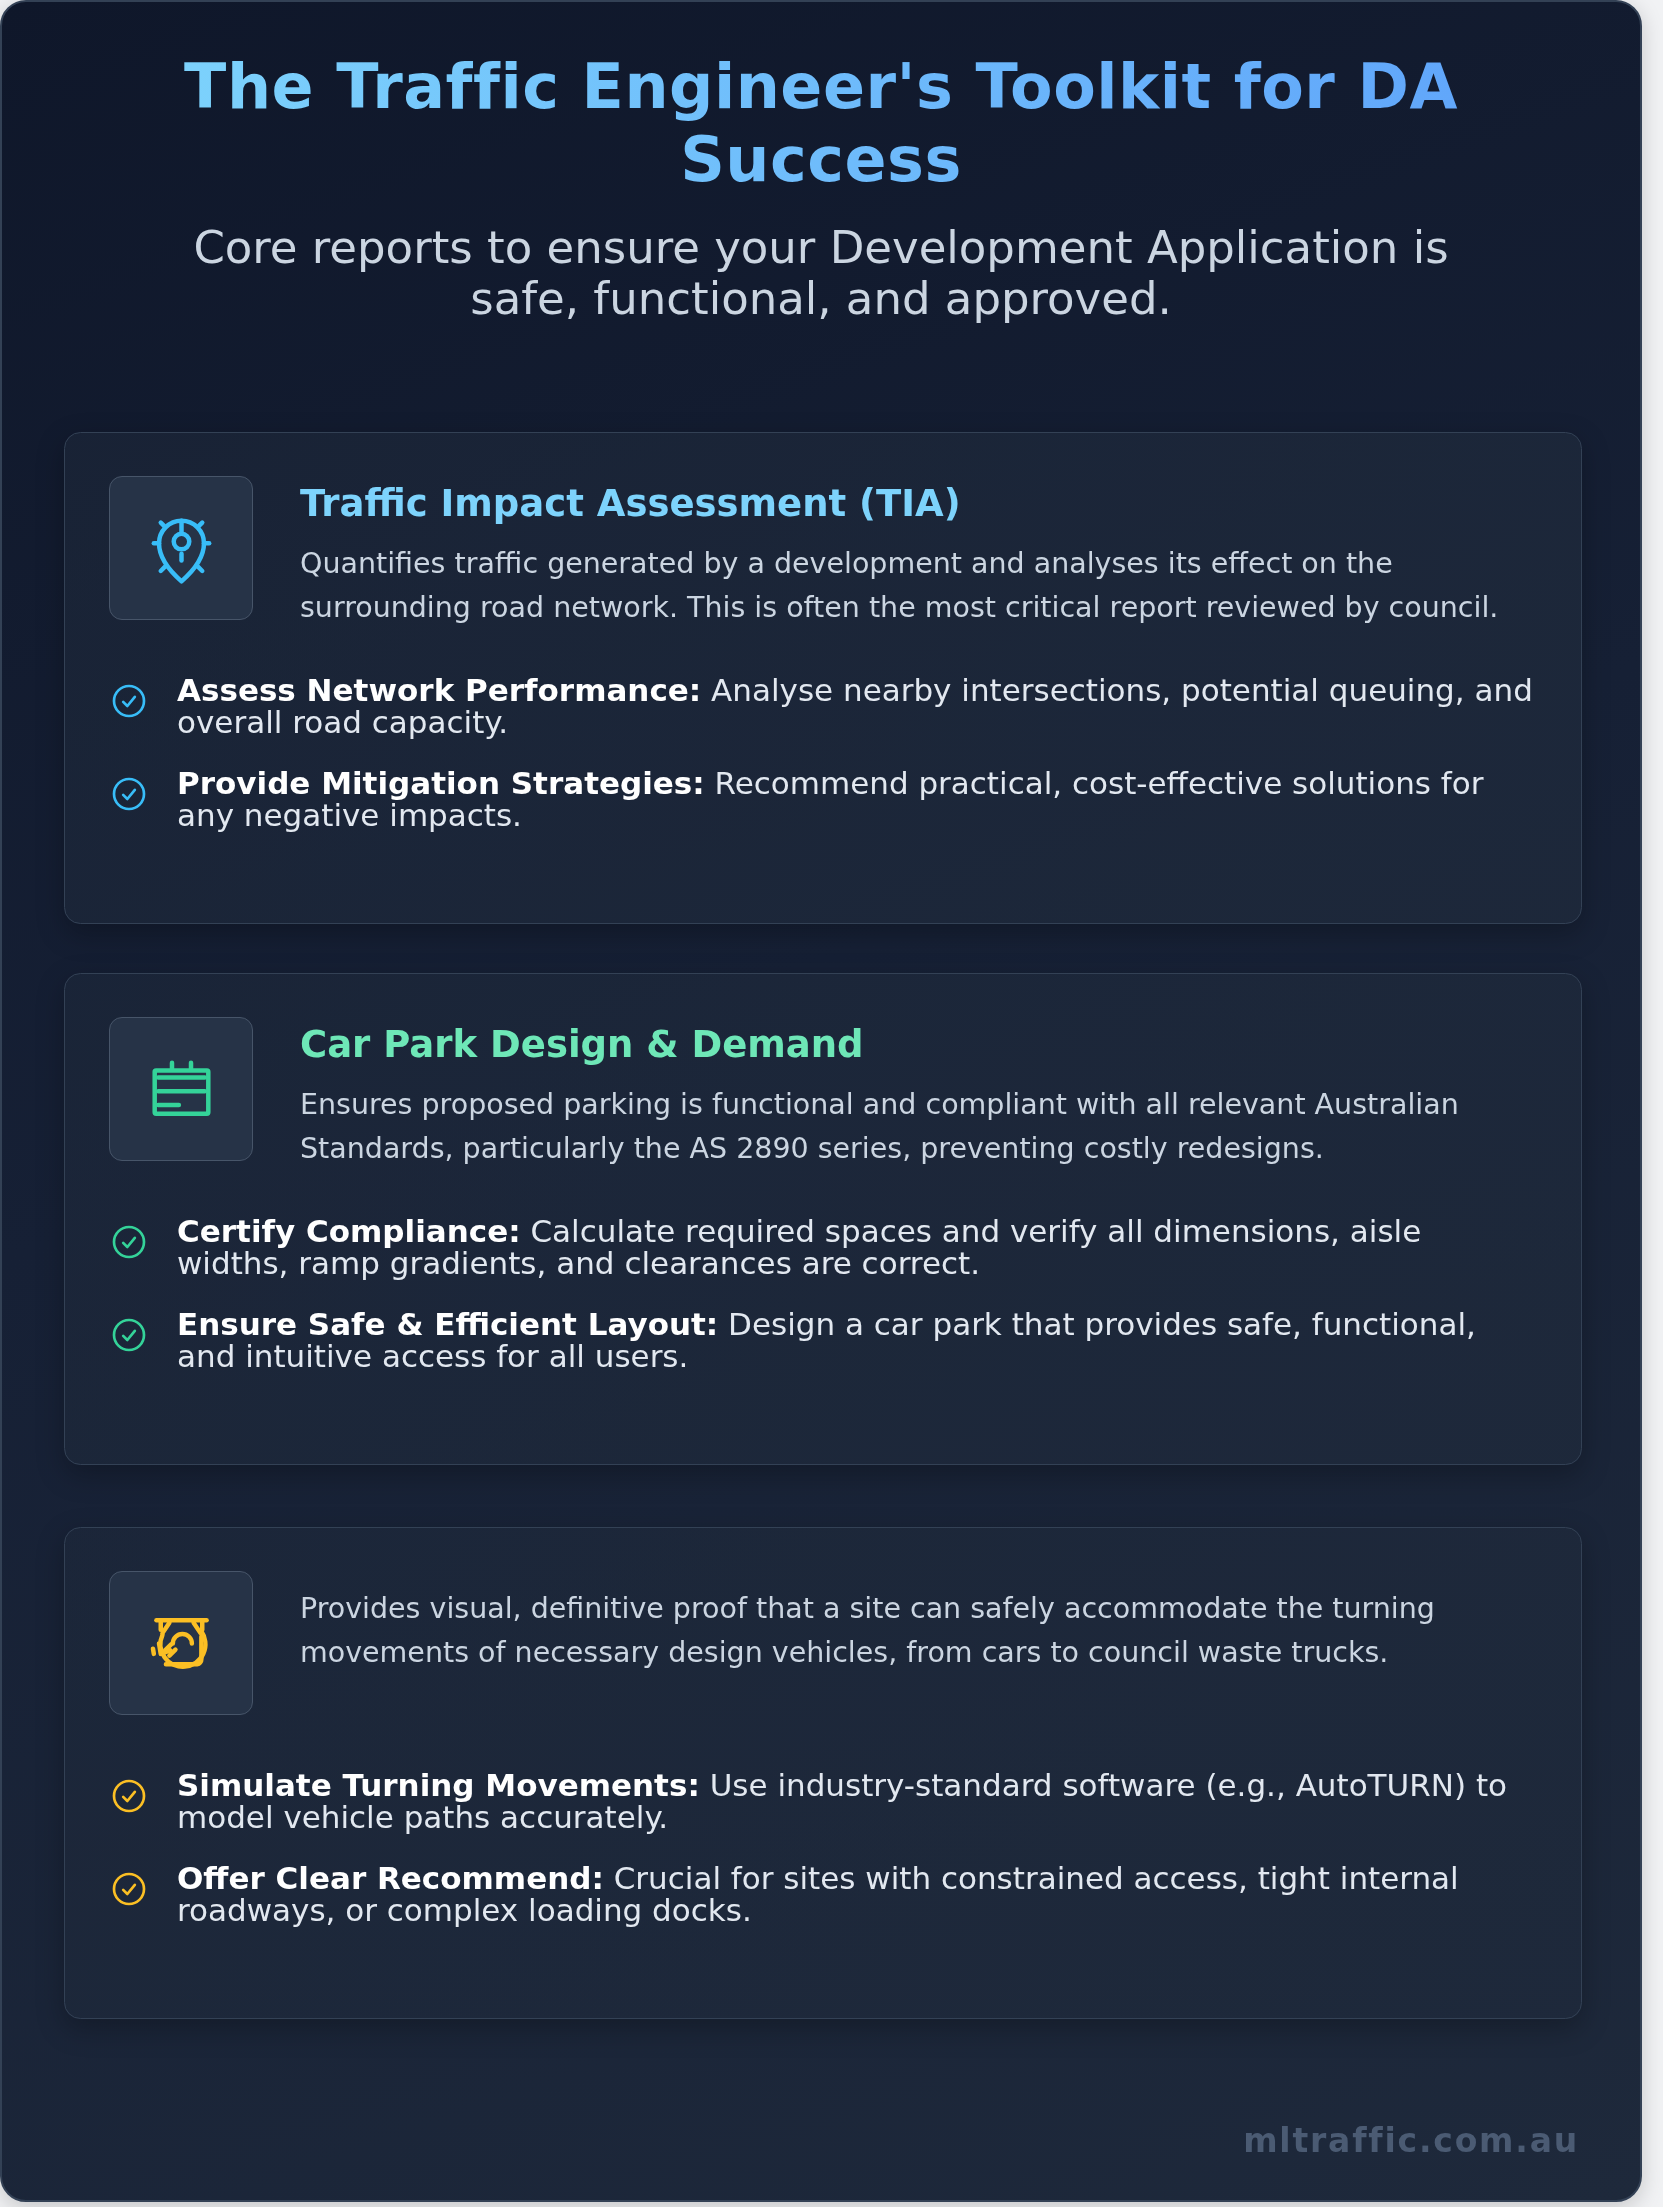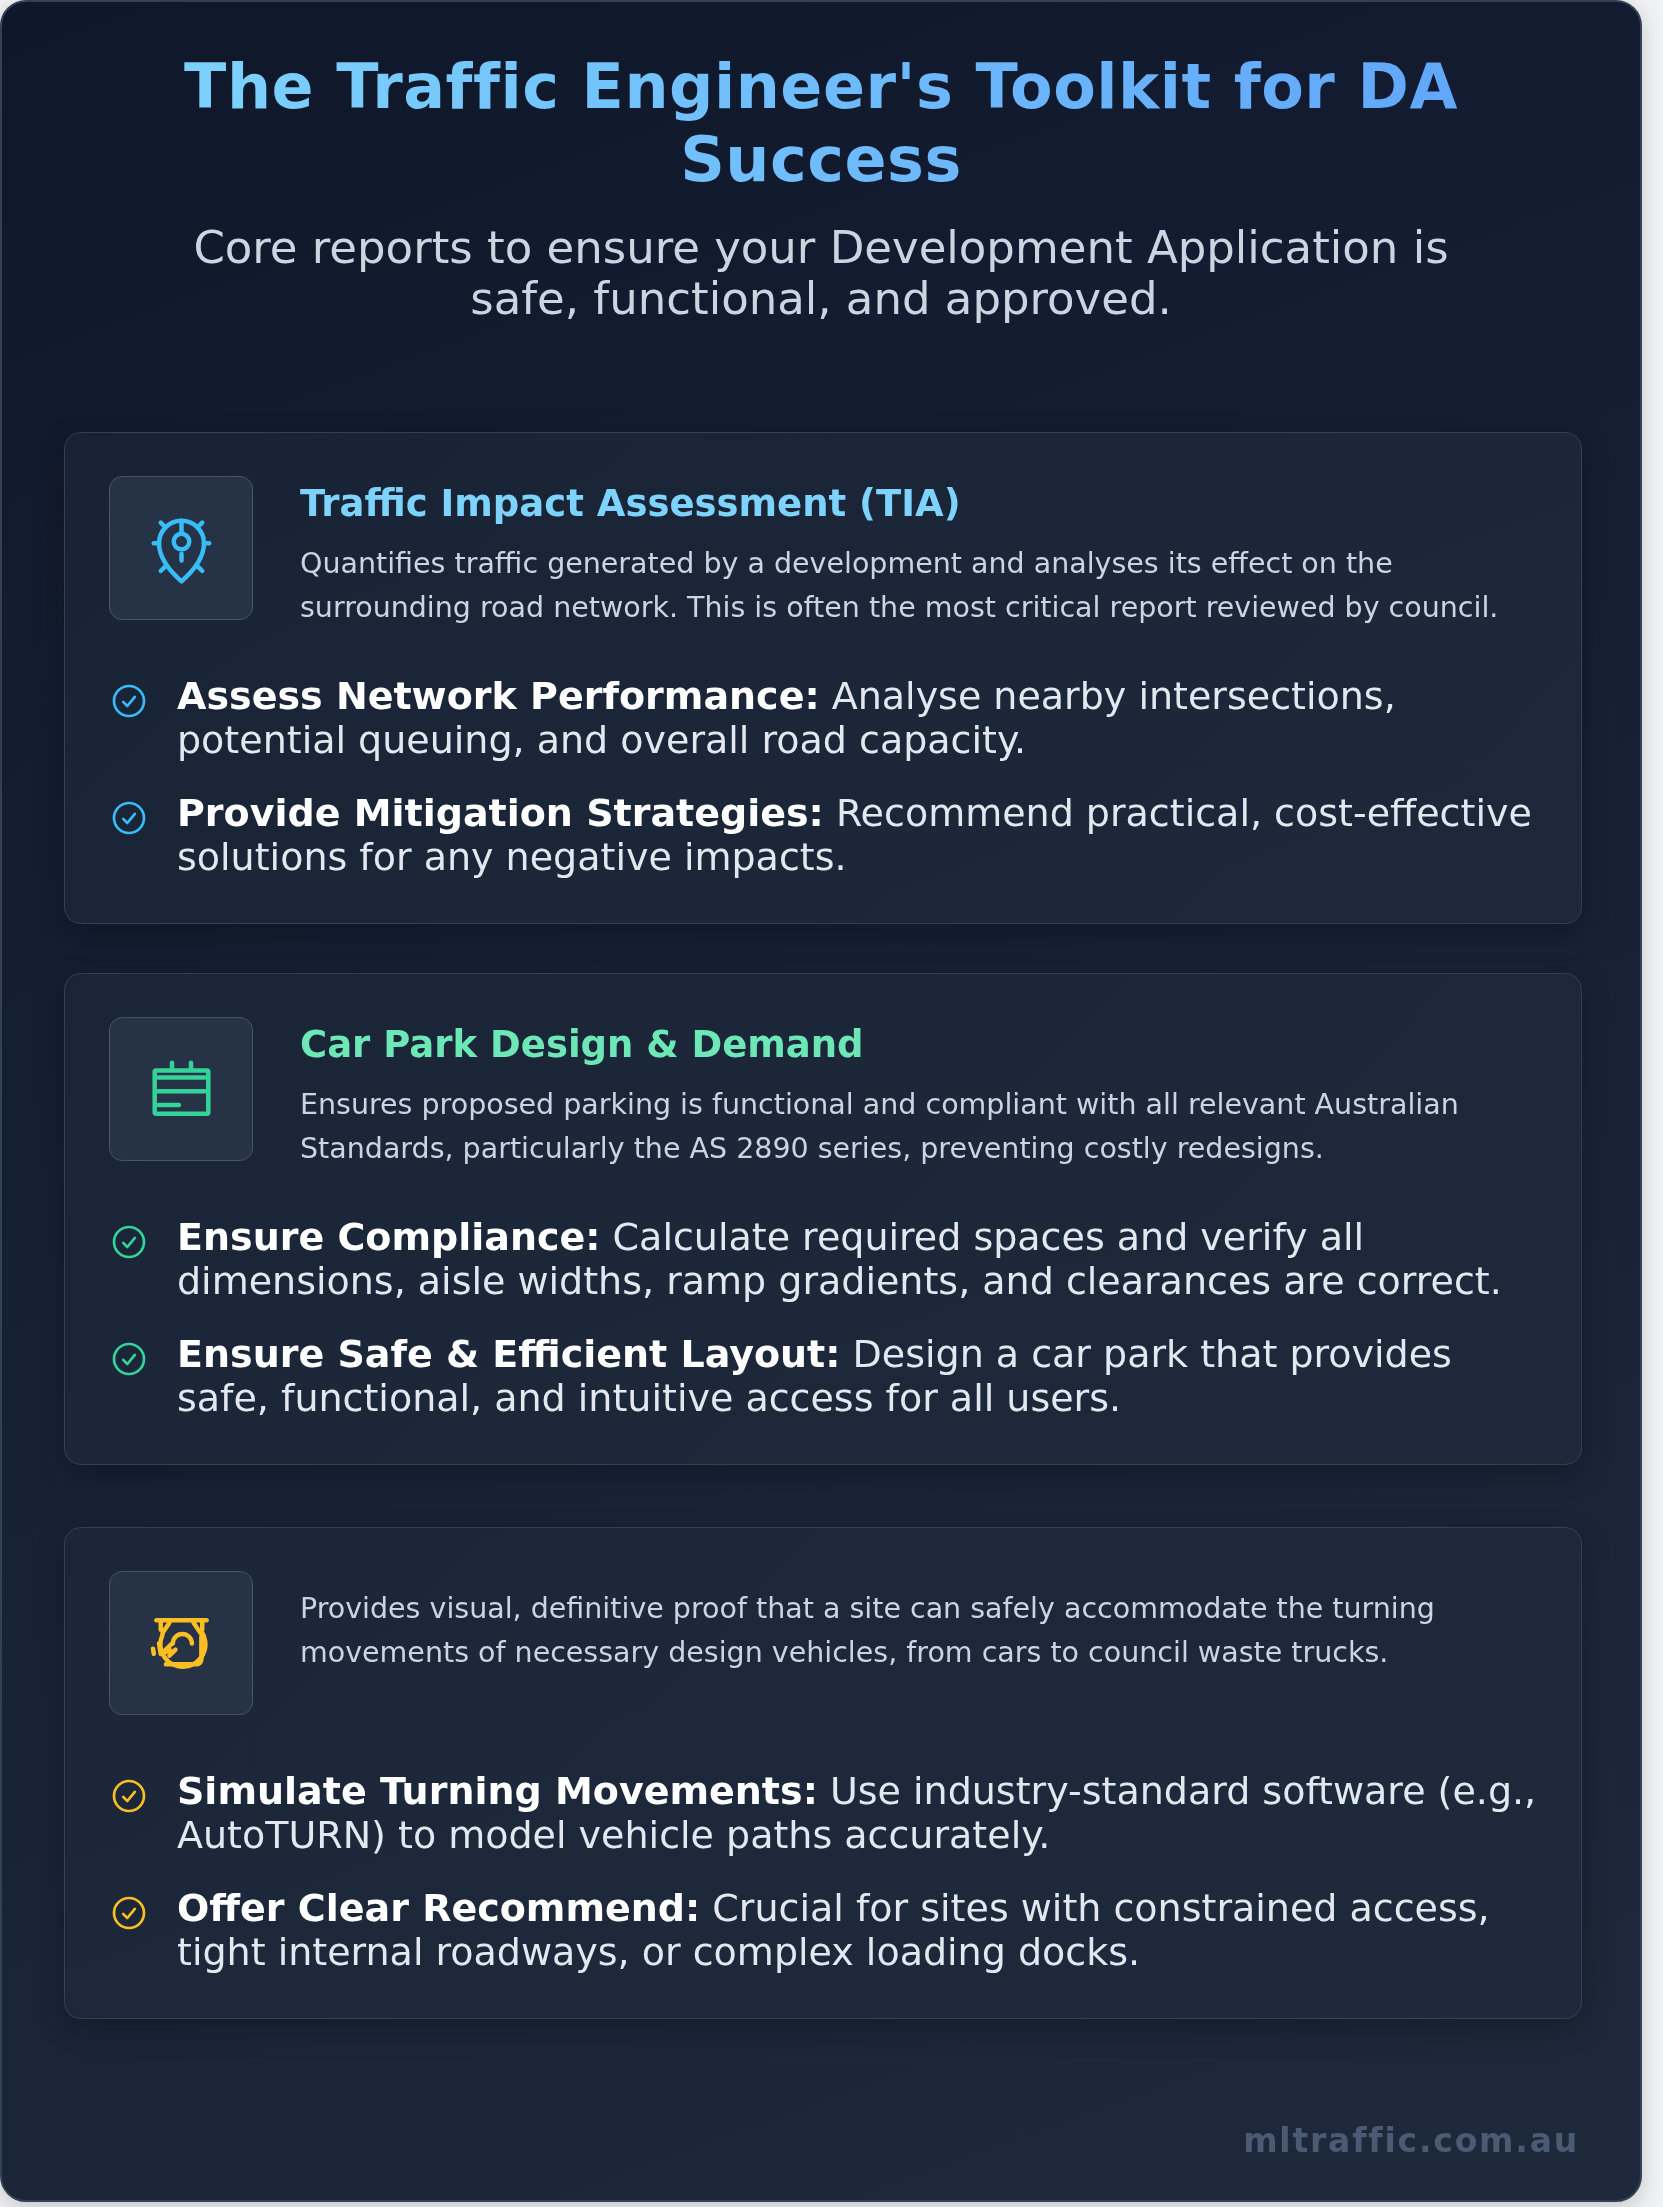--- a/index.html
+++ b/index.html
@@ -101,22 +101,22 @@
   .points {
     position: absolute;
     left: 44px;
     top: 241px;
     width: 1433px;
   }
   .point {
     position: relative;
     padding-left: 68px;
     margin-bottom: 29px;
-    font-size: 38px;
-    line-height: 44px;
+    font-size: 31px;
+    line-height: 32px;
     color: #e2e8f0;
   }
   .point .check {
     position: absolute;
     left: 0;
     top: 7.3px;
     width: 40px;
     height: 40px;
   }
   .point b { color: #ffffff; font-weight: bold; }
@@ -193,21 +193,21 @@
     <div class="card-head">
       <h2 class="card-title" style="color:#6ee7b7">Car Park Design &amp; Demand</h2>
       <div class="card-desc">Ensures proposed parking is functional and compliant with all relevant Australian Standards, particularly the AS 2890 series, preventing costly redesigns.</div>
     </div>
     <div class="points">
       <div class="point">
         <svg class="check" viewBox="0 0 24 24" fill="none" stroke="#34d399" stroke-width="1.6" stroke-linecap="round" stroke-linejoin="round">
             <circle cx="12" cy="12" r="9"></circle>
             <path d="M8.5 12.5 L11 15 L15.5 9.5"></path>
           </svg>
-        <b>Ensure Compliance:</b>
+        <b>Certify Compliance:</b>
         <span>Calculate required spaces and verify all dimensions, aisle widths, ramp gradients, and clearances are correct.</span>
       </div>
       <div class="point">
         <svg class="check" viewBox="0 0 24 24" fill="none" stroke="#34d399" stroke-width="1.6" stroke-linecap="round" stroke-linejoin="round">
             <circle cx="12" cy="12" r="9"></circle>
             <path d="M8.5 12.5 L11 15 L15.5 9.5"></path>
           </svg>
         <b>Ensure Safe &amp; Efficient Layout:</b>
         <span>Design a car park that provides safe, functional, and intuitive access for all users.</span>
       </div>

